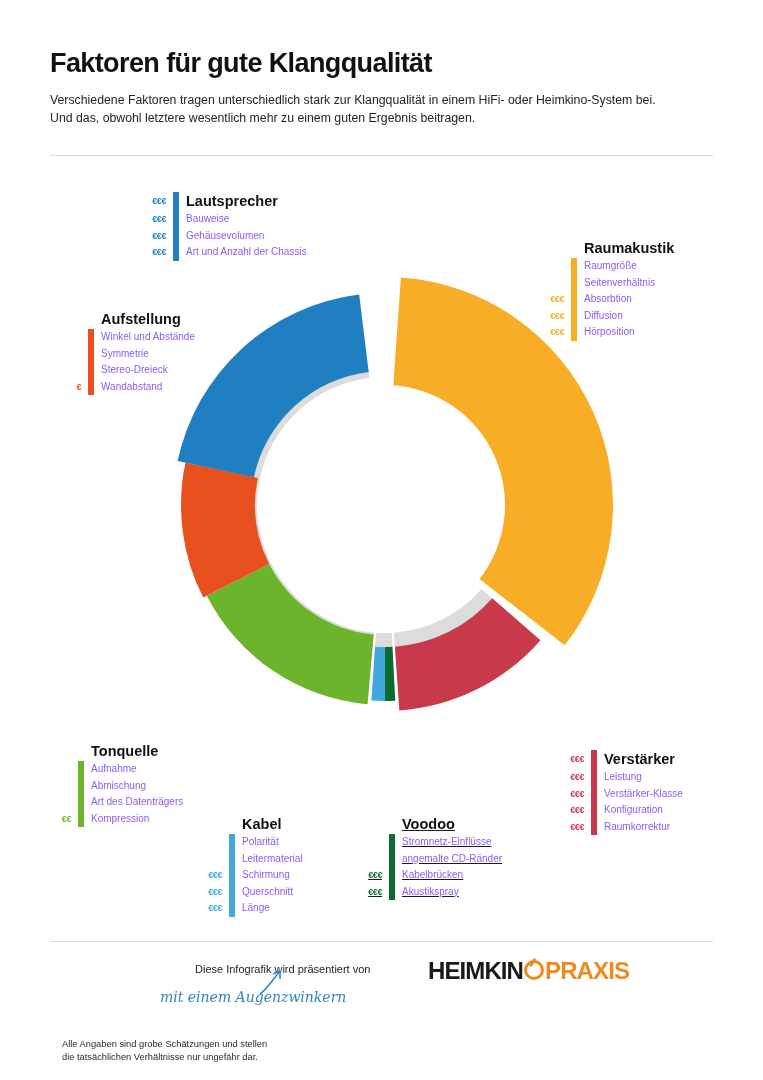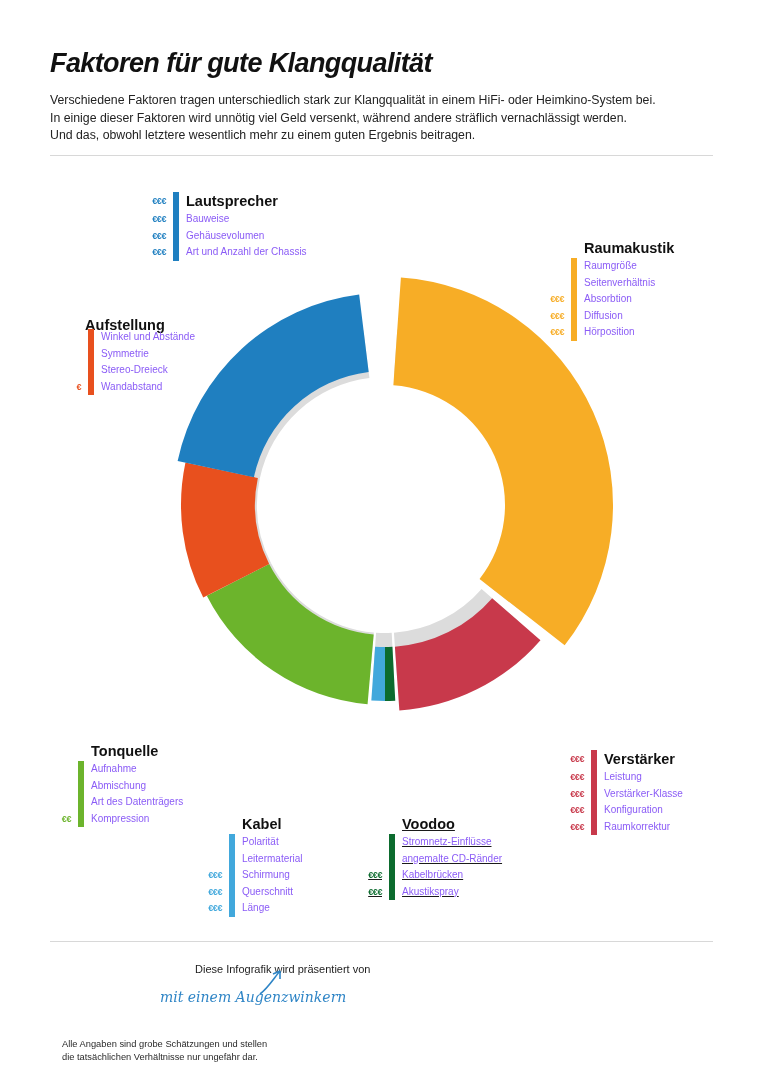--- a/index.html
+++ b/index.html
@@ -10,21 +10,21 @@
     color:#1a1a1a;
     position:relative;
     overflow:hidden;
   }
   .page{position:relative;width:763px;height:1080px;}
 
   
   .title{
     position:absolute;left:50px;top:48px;
     font-size:27px;font-weight:bold;letter-spacing:-0.6px;
-    color:#111;white-space:nowrap;font-style:italic;
+    color:#111;white-space:nowrap;
   }
   .subtitle{
     position:absolute;left:50px;top:92px;width:680px;
     font-size:12.3px;line-height:17.6px;color:#232323;
   }
   .rule{
     position:absolute;left:50px;width:663px;height:1px;background:#d8d8d8;
   }
   .rule-top{top:155px;}
   .rule-bottom{top:941px;}
@@ -85,21 +85,20 @@
   }
 </style>
 </head>
 <body>
 
 <div class="page">
 
   <div class="title">Faktoren für gute Klangqualität</div>
   <div class="subtitle">
     <div>Verschiedene Faktoren tragen unterschiedlich stark zur Klangqualität in einem HiFi- oder Heimkino-System bei.</div>
-    <div>In einige dieser Faktoren wird unnötig viel Geld versenkt, während andere sträflich vernachlässigt werden.</div>
     <div>Und das, obwohl letztere wesentlich mehr zu einem guten Ergebnis beitragen.</div>
   </div>
   <div class="rule rule-top"></div>
 
   <div class="chart">
     <svg width="470" height="470" viewBox="-235 -235 470 470">
       <g id="track-layer">
           <path d="M12.27713937896608,-175.57127284572906 A176,176 0 0 1 138.68989263478306,108.35641965731584 L100.86537646166042,78.80466884168425 A128,128 0 0 0 8.928828639248058,-127.6881984332575 Z" fill="#dcdcdc"></path>
           <path d="M132.82888611920788,115.46638910232926 A176,176 0 0 1 12.27713937896608,175.57127284572906 L8.928828639248058,127.6881984332575 A128,128 0 0 0 96.60282626851483,83.97555571078492 Z" fill="#dcdcdc"></path>
           <path d="M9.211128298758139,175.758798116805 A176,176 0 0 1 1.0776891832496709e-14,176 L7.83773951454306e-15,128 A128,128 0 0 0 6.699002399096828,127.82458044858545 Z" fill="#dcdcdc"></path>
@@ -175,21 +174,21 @@
         <div class="lg-row">
           <span class="euro" style="color: rgb(247, 173, 38);">€€€</span>
           <span class="bar" style="background: rgb(247, 173, 38);"></span>
           <span class="lg-label">Hörposition</span>
         </div>
       </div>
   </div>
 
   <div class="legend" style="left:55px;top:310px;">
     <div class="lg-rows">
-        <div class="lg-row" style="height: 19px; flex-direction: column;">
+        <div class="lg-row" style="height: 19px;">
           <span class="euro" style="color: rgb(232, 80, 30);"></span>
           <span class="bar" style="background: transparent;"></span>
           <span class="lg-head">Aufstellung</span>
         </div>
         <div class="lg-row">
           <span class="euro" style="color: rgb(232, 80, 30);"></span>
           <span class="bar" style="background: rgb(232, 80, 30);"></span>
           <span class="lg-label">Winkel und Abstände</span>
         </div>
         <div class="lg-row">
@@ -337,19 +336,22 @@
 
   <div class="rule rule-bottom"></div>
 
   <div class="presented">Diese Infografik wird präsentiert von</div>
   <svg class="arrow" width="40" height="28">
     <path d="M2,26 C10,20 16,10 22,3" stroke="#2f85c6" stroke-width="1.6" fill="none"></path>
     <path d="M22,3 L15,6 M22,3 L22,11" stroke="#2f85c6" stroke-width="1.6" fill="none"></path>
   </svg>
   <div class="wink">mit einem Augenzwinkern</div>
 
+  <div class="logo">
+    <span class="k">HEIMKIN</span><span class="ring"></span><span class="p">PRAXIS</span>
+  </div>
 
   <div class="foot-left">
     <div>Alle Angaben sind grobe Schätzungen und stellen</div>
     <div>die tatsächlichen Verhältnisse nur ungefähr dar.</div>
   </div>
 
 </div>
 
 </body></html>

